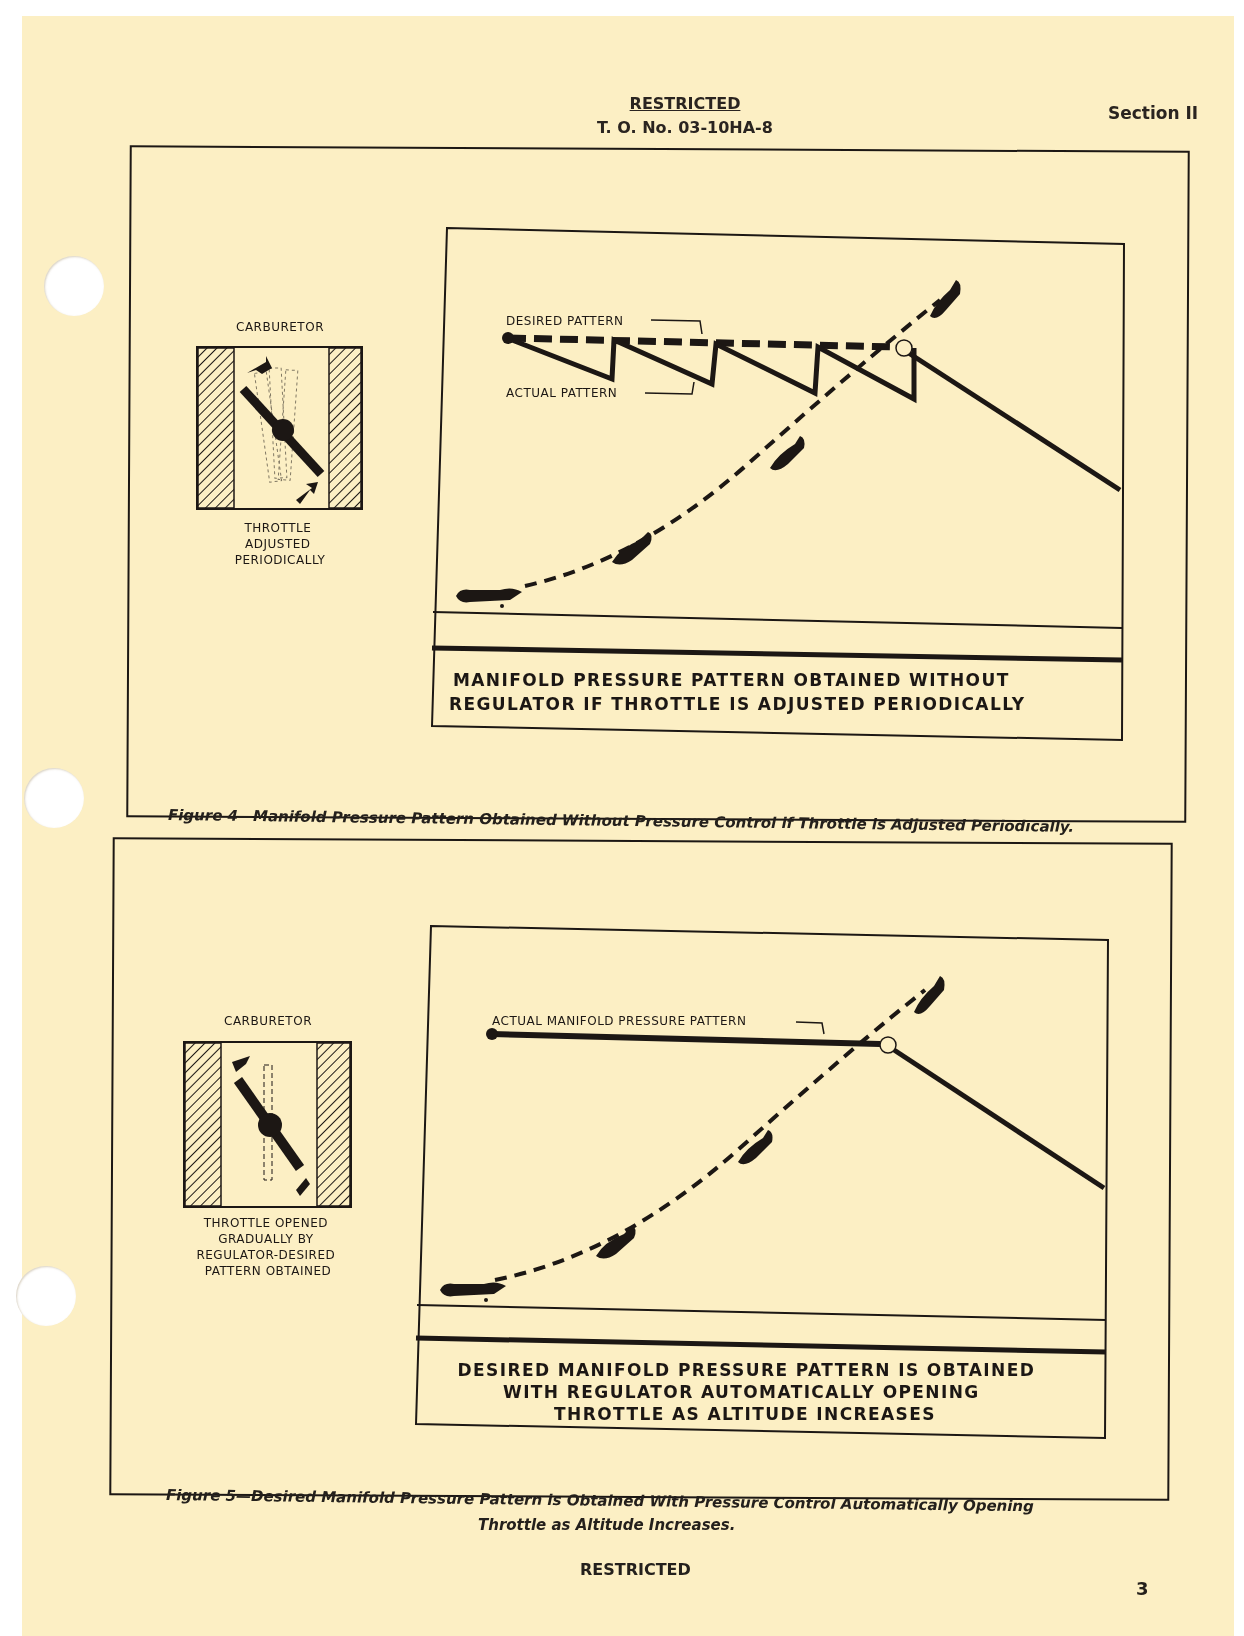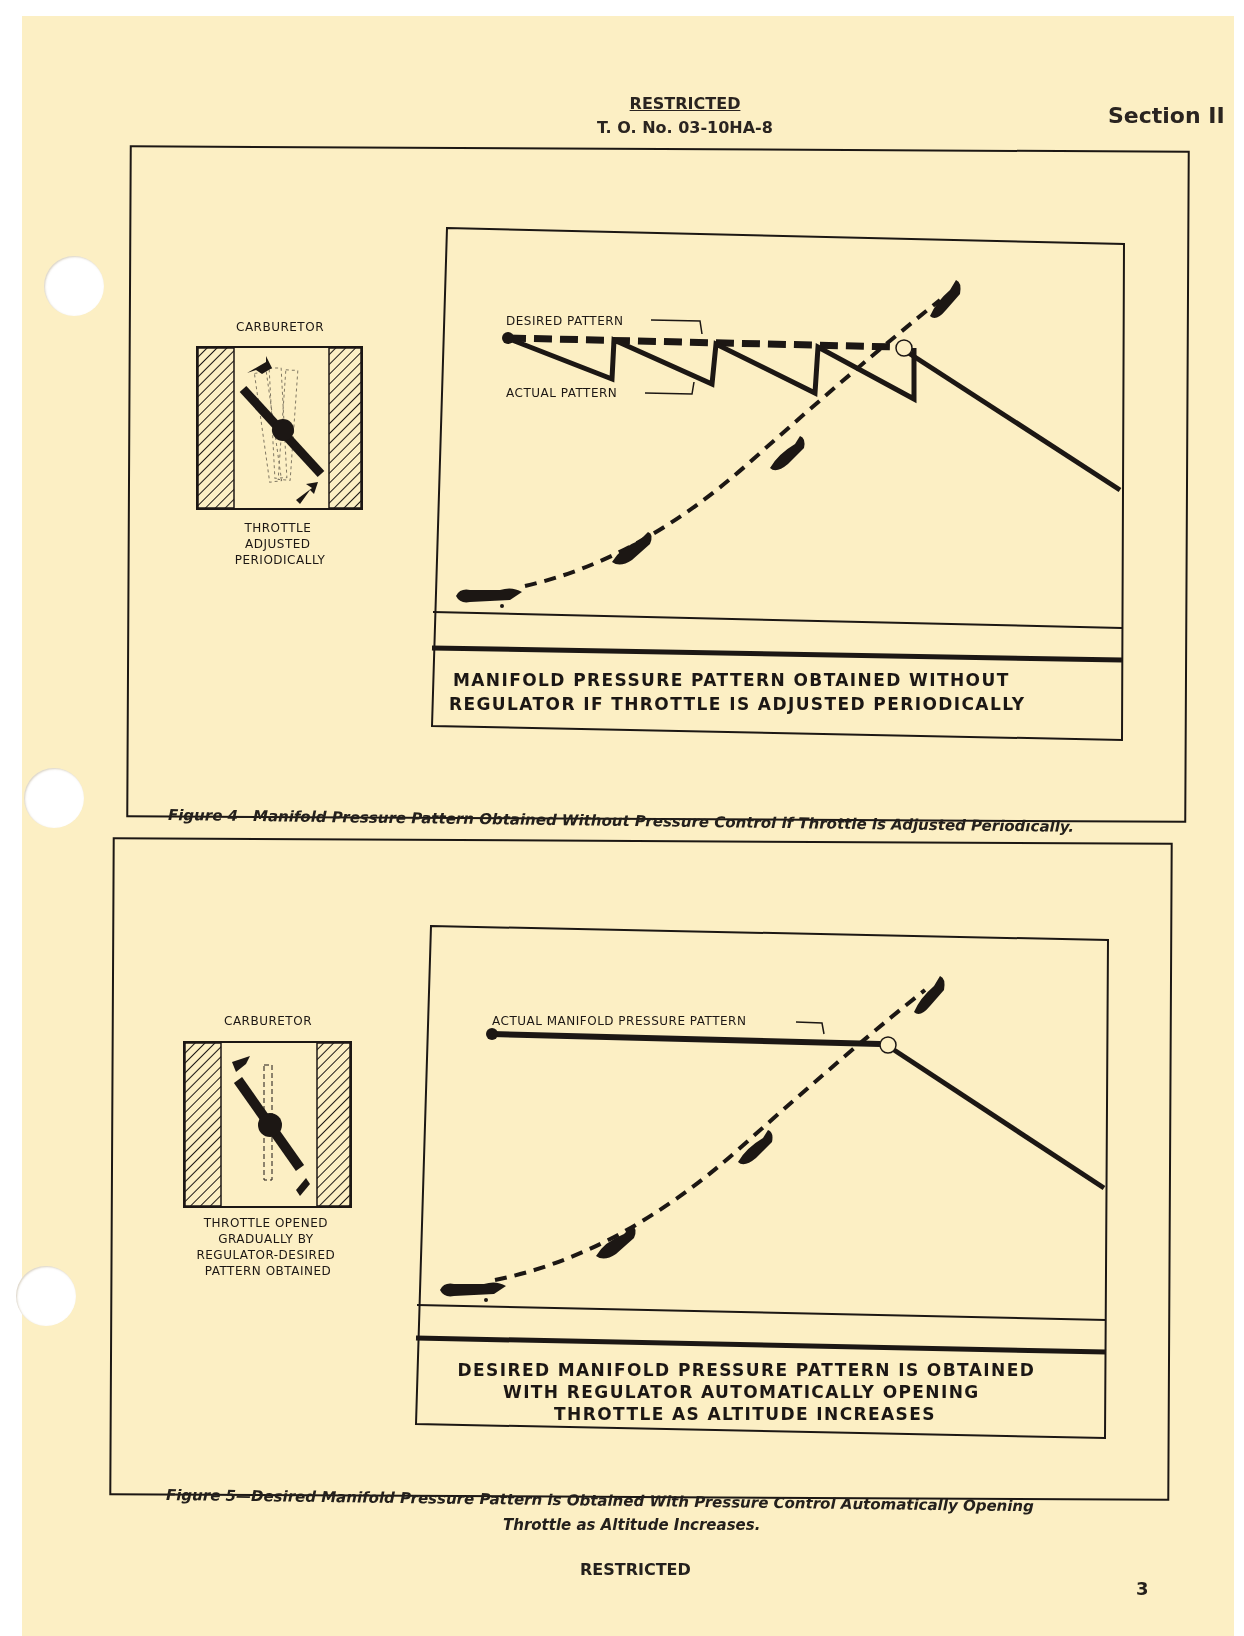--- a/index.html
+++ b/index.html
@@ -16,21 +16,21 @@
     position: absolute; width: 60px; height: 60px; border-radius: 50%;
     background: #ffffff; box-shadow: inset 1px 1px 2px rgba(150,130,90,0.35);
   }
   .hdr-center {
     position: absolute; left: 560px; top: 92px; width: 250px; text-align: center;
     font-family: "DejaVu Sans", sans-serif; font-weight: bold; color: #2a2420;
     font-size: 16px; line-height: 24px;
   }
   .hdr-right {
     position: absolute; left: 1108px; top: 103px;
-    font-family: "DejaVu Sans", sans-serif; font-weight: bold; color: #2a2420; font-size: 22px; text-align: center;
+    font-family: "DejaVu Sans", sans-serif; font-weight: bold; color: #2a2420; font-size: 17px; text-align: center;
   }
   .frame { position: absolute; border: 2px solid #1c1714; box-sizing: border-box; }
   .caption {
     position: absolute; font-family: "DejaVu Sans", sans-serif; font-weight: bold;
     font-style: italic; color: #24201c; font-size: 15px; white-space: nowrap;
   }
   .footer {
     position: absolute; left: 580px; top: 1560px;
     font-family: "DejaVu Sans", sans-serif; font-weight: bold; color: #24201c; font-size: 16px;
   }
@@ -178,16 +178,16 @@
 
     <text class="big" text-anchor="middle">
       <tspan x="750" y="1376">DESIRED MANIFOLD PRESSURE PATTERN IS OBTAINED</tspan>
       <tspan x="745" y="1398">WITH REGULATOR AUTOMATICALLY OPENING</tspan>
       <tspan x="745" y="1420">THROTTLE AS ALTITUDE  INCREASES</tspan>
     </text>
   </g>
 </svg>
 
 <div class="caption" style="left:166px; top:1486px; transform: rotate(0.75deg); transform-origin: left center;">Figure 5—Desired Manifold Pressure Pattern is Obtained With Pressure Control Automatically Opening</div>
-<div class="caption" style="left:503px; top:1516px;">Throttle as Altitude Increases.</div>
+<div class="caption" style="left:478px; top:1516px;">Throttle as Altitude Increases.</div>
 
 <div class="footer">RESTRICTED</div>
 <div class="pageno">3</div>
 
 </body></html>

